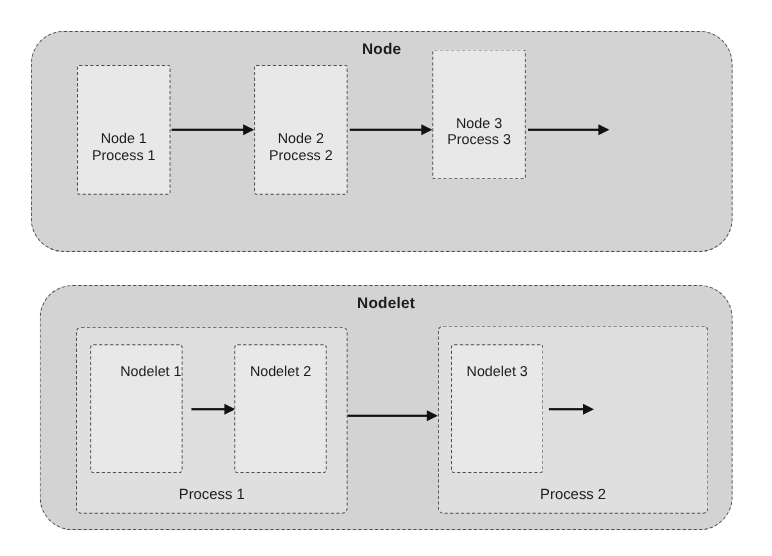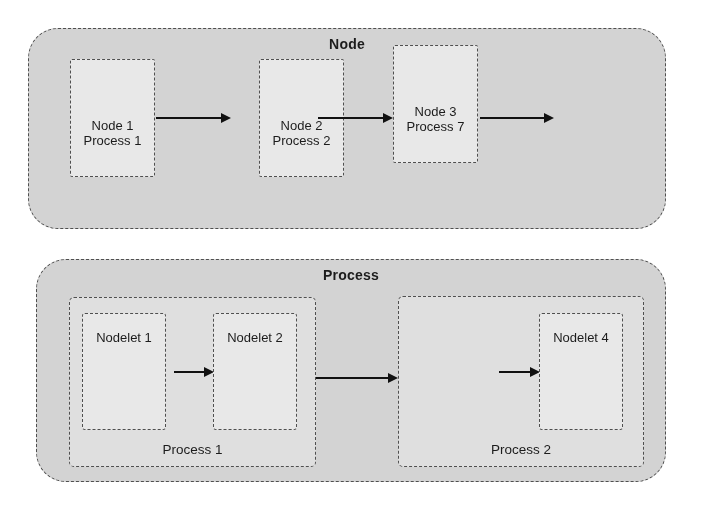--- a/index.html
+++ b/index.html
@@ -108,54 +108,54 @@
   <div class="group" id="node-group">
     <div class="group-title">Node</div>
 
     <div class="nbox" style="left:41px; top:30px;">
       <span class="lbl">Node 1</span>
       <span class="lbl">Process 1</span>
     </div>
 
     <div class="arrow" style="left:127px; top:88px; width:73px;"></div>
 
-    <div class="nbox" style="left:202px; top:30px;margin-left:28px;">
+    <div class="nbox" style="left:202px; top:30px;">
       <span class="lbl">Node 2</span>
       <span class="lbl">Process 2</span>
     </div>
 
     <div class="arrow" style="left:289px; top:88px; width:73px;"></div>
 
     <div class="nbox" style="left:364px; top:16px;">
       <span class="lbl">Node 3</span>
-      <span class="lbl">Process 7</span>
+      <span class="lbl">Process 3</span>
     </div>
 
     <div class="arrow" style="left:451px; top:88px; width:72px;"></div>
 
   </div>
 
   <div class="group" id="nodelet-group">
-    <div class="group-title">Process</div>
+    <div class="group-title">Nodelet</div>
 
     <div class="process" style="left:32px; top:37px; width:247px; height:170px;">
-      <div class="small-box" style="left:12px; top:15px;">
+      <div class="small-box" style="left:12px; top:15px;justify-content:flex-end;">
         <span class="lbl">Nodelet 1</span>
       </div>
       <div class="arrow" style="left:104px; top:73px; width:38px;"></div>
       <div class="small-box" style="left:143px; top:15px;text-align:right;">
         <span class="lbl">Nodelet 2</span>
       </div>
       <div class="process-label">Process 1</div>
     </div>
 
     <div class="arrow" style="left:279px; top:117px; width:80px;"></div>
 
     <div class="process" style="left:361px; top:36px; width:246px; height:171px;">
+      <div class="small-box" style="left:11px; top:16px;">
+        <span class="lbl">Nodelet 3</span>
+      </div>
       <div class="arrow" style="left:100px; top:74px; width:39px;"></div>
-      <div class="small-box" style="left:140px; top:16px;">
-        <span class="lbl">Nodelet 4</span>
-      </div>
       <div class="process-label">Process 2</div>
     </div>
   </div>
 
 </div>
 
 </body></html>

